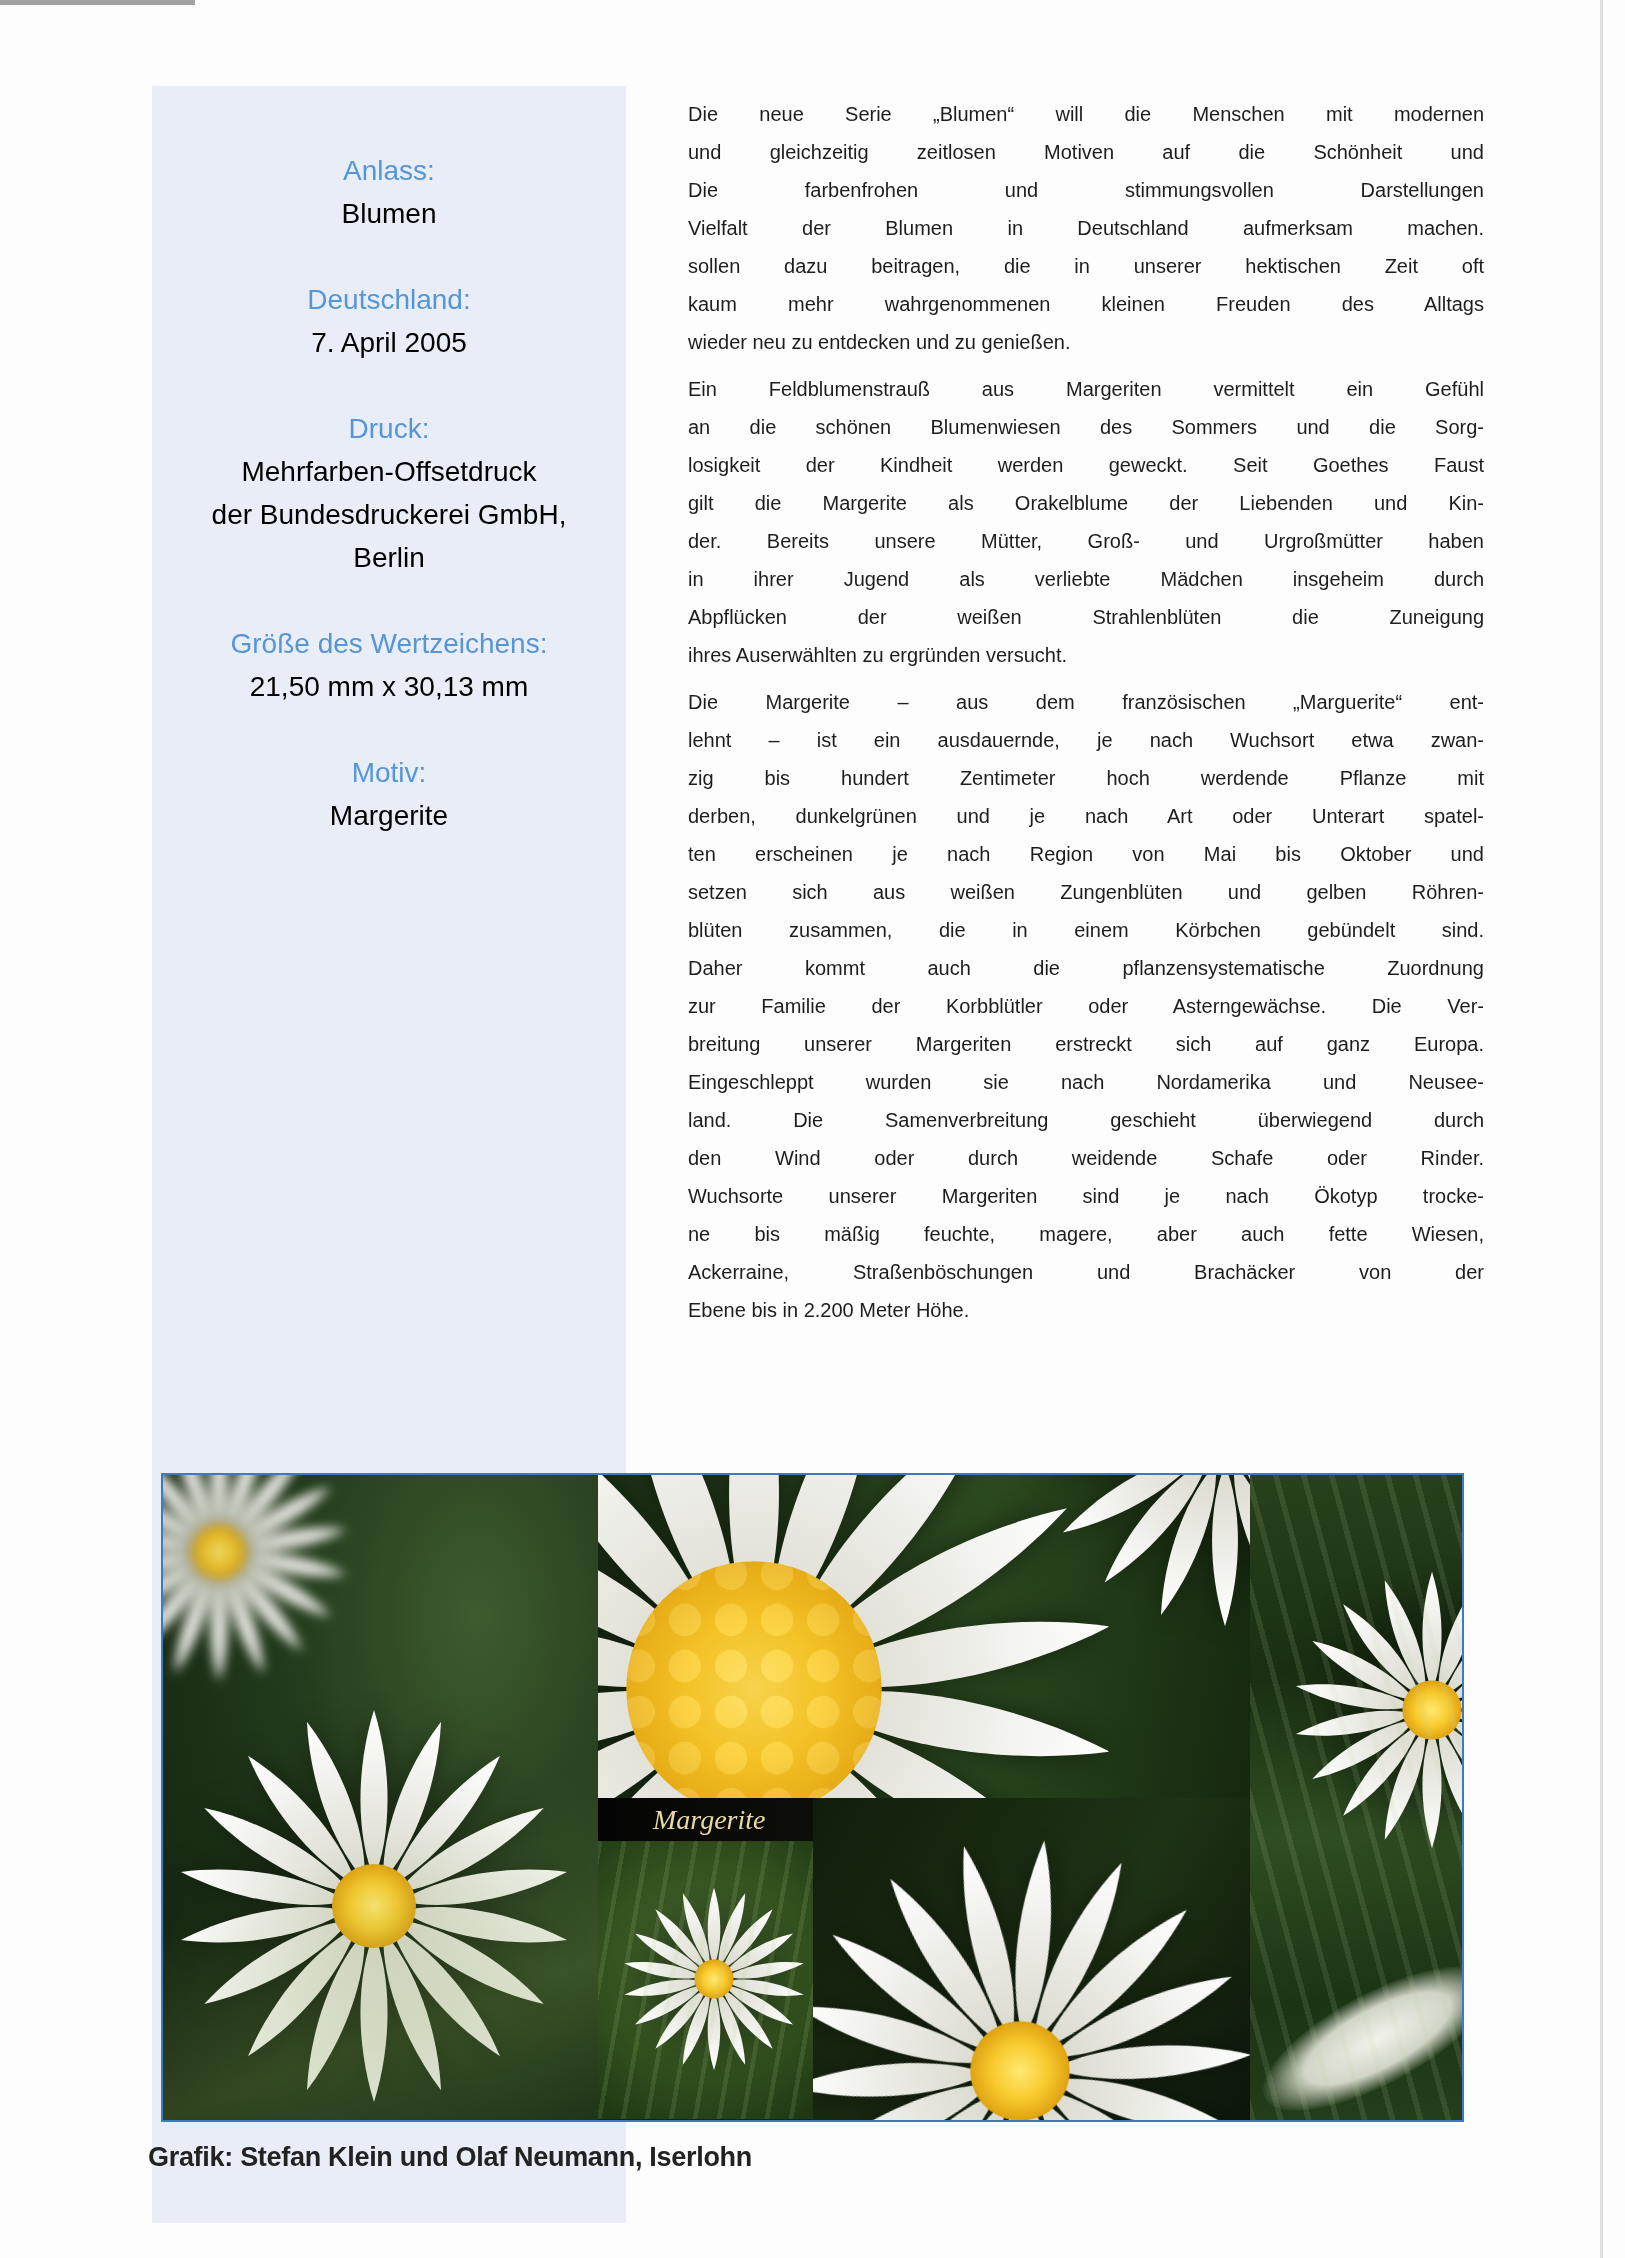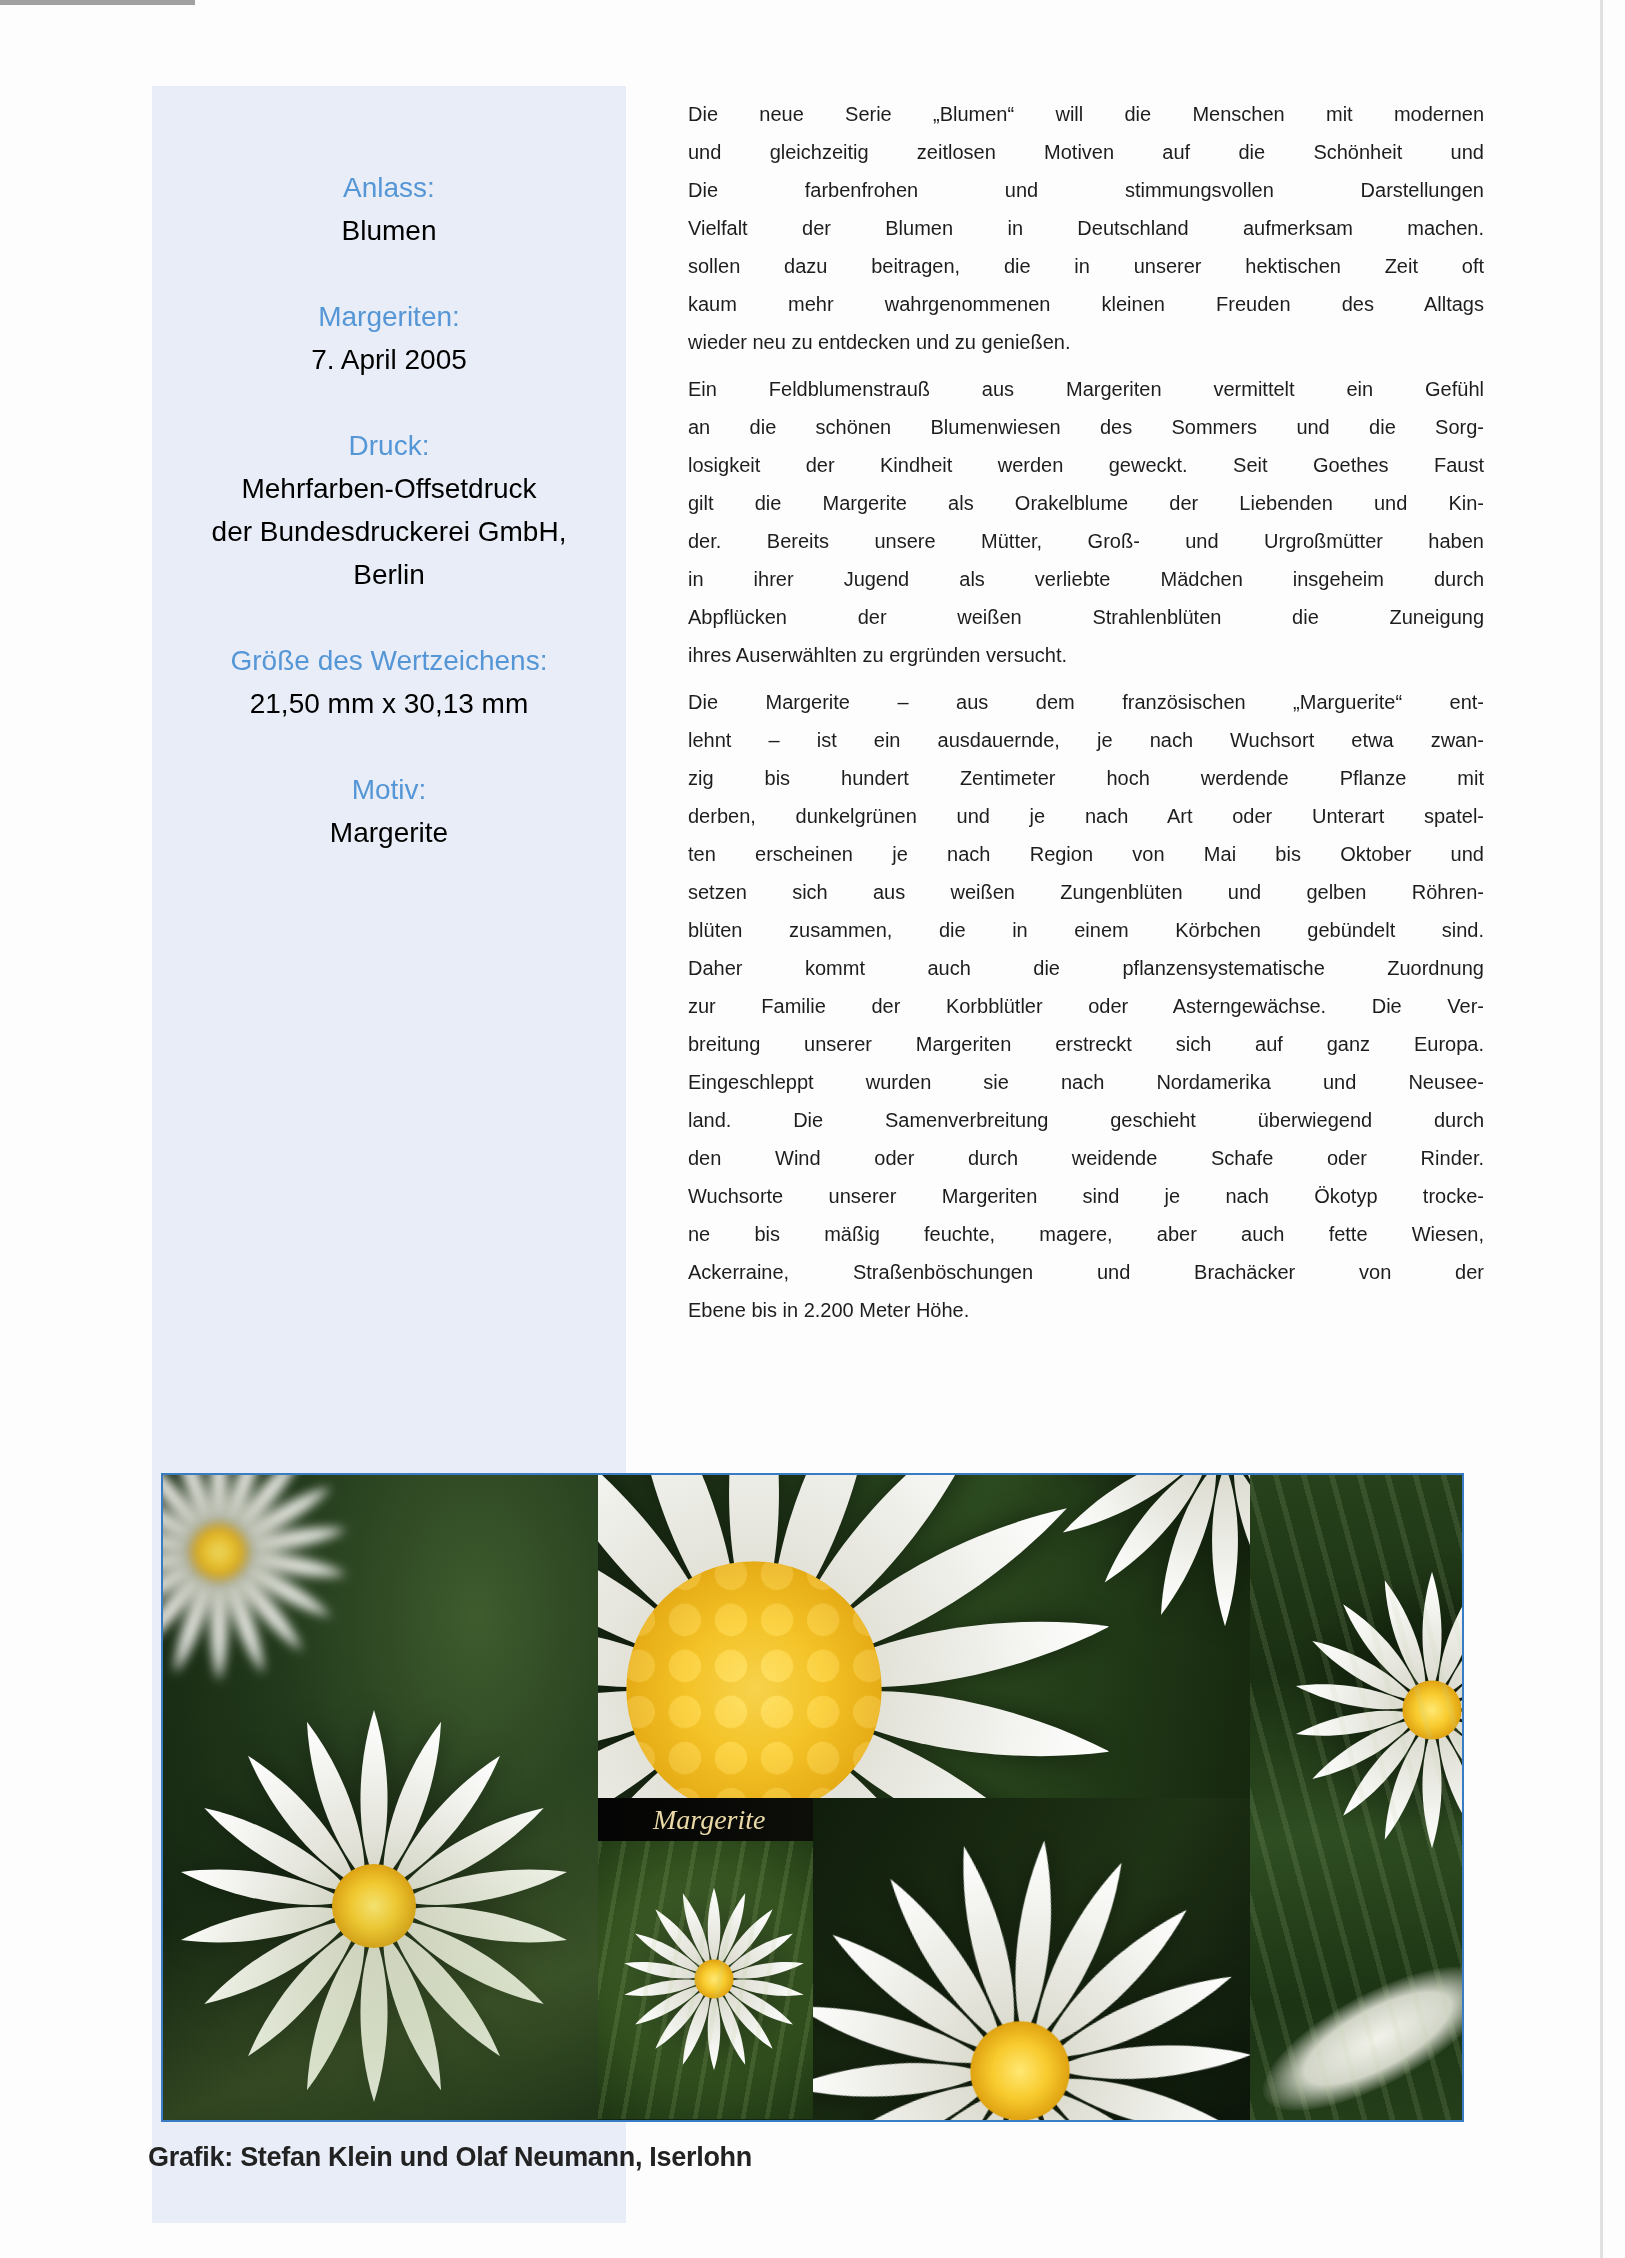--- a/index.html
+++ b/index.html
@@ -3,21 +3,21 @@
 <meta charset="utf-8">
 <style>
   html,body{margin:0;padding:0;background:#ffffff;}
   .page{position:relative;width:1626px;height:2258px;background:#fdfdfe;overflow:hidden;
         font-family:"Liberation Sans",sans-serif;}
   
   .scan-edge-right{position:absolute;left:1600px;top:0;width:2.7px;height:2258px;background:#d9d9d9;opacity:.8;}
   .scan-edge-top{position:absolute;left:0;top:0;width:195px;height:4.5px;background:#555;opacity:.55;}
   
   .side-panel{position:absolute;left:152px;top:86px;width:474px;height:2137px;background:#e9edf7;}
-  .side-content{padding-top:80px;text-align:center;font-size:28px;line-height:43px;color:#1c1c1c;}
+  .side-content{padding-top:63px;text-align:center;font-size:28px;line-height:43px;color:#1c1c1c;}
   .side-group{margin-bottom:43px;}
   .glabel{color:#5596d6;}
   .gvalue{color:#000000;}
   
   .article{position:absolute;left:688px;top:95px;width:796px;color:#1d1d1d;
            font-size:20px;line-height:38px;}
   .para{margin:0 0 9px 0;}
   .ln{display:block;white-space:nowrap;overflow:hidden;text-align:justify;text-align-last:justify;}
   .ln.last{text-align:left;text-align-last:left;}
   
@@ -103,21 +103,21 @@
   <div class="scan-edge-top"></div>
   <div class="scan-edge-right"></div>
 
   <div class="side-panel">
     <div class="side-content">
       <div class="side-group">
         <div class="glabel">Anlass:</div>
         <div class="gvalue">Blumen</div>
       </div>
       <div class="side-group">
-        <div class="glabel">Margeriten:</div>
+        <div class="glabel">Deutschland:</div>
         <div class="gvalue">7. April 2005</div>
       </div>
       <div class="side-group">
         <div class="glabel">Druck:</div>
         <div class="gvalue">Mehrfarben-Offsetdruck</div>
         <div class="gvalue">der Bundesdruckerei GmbH,</div>
         <div class="gvalue">Berlin</div>
       </div>
       <div class="side-group">
         <div class="glabel">Größe des Wertzeichens:</div>

